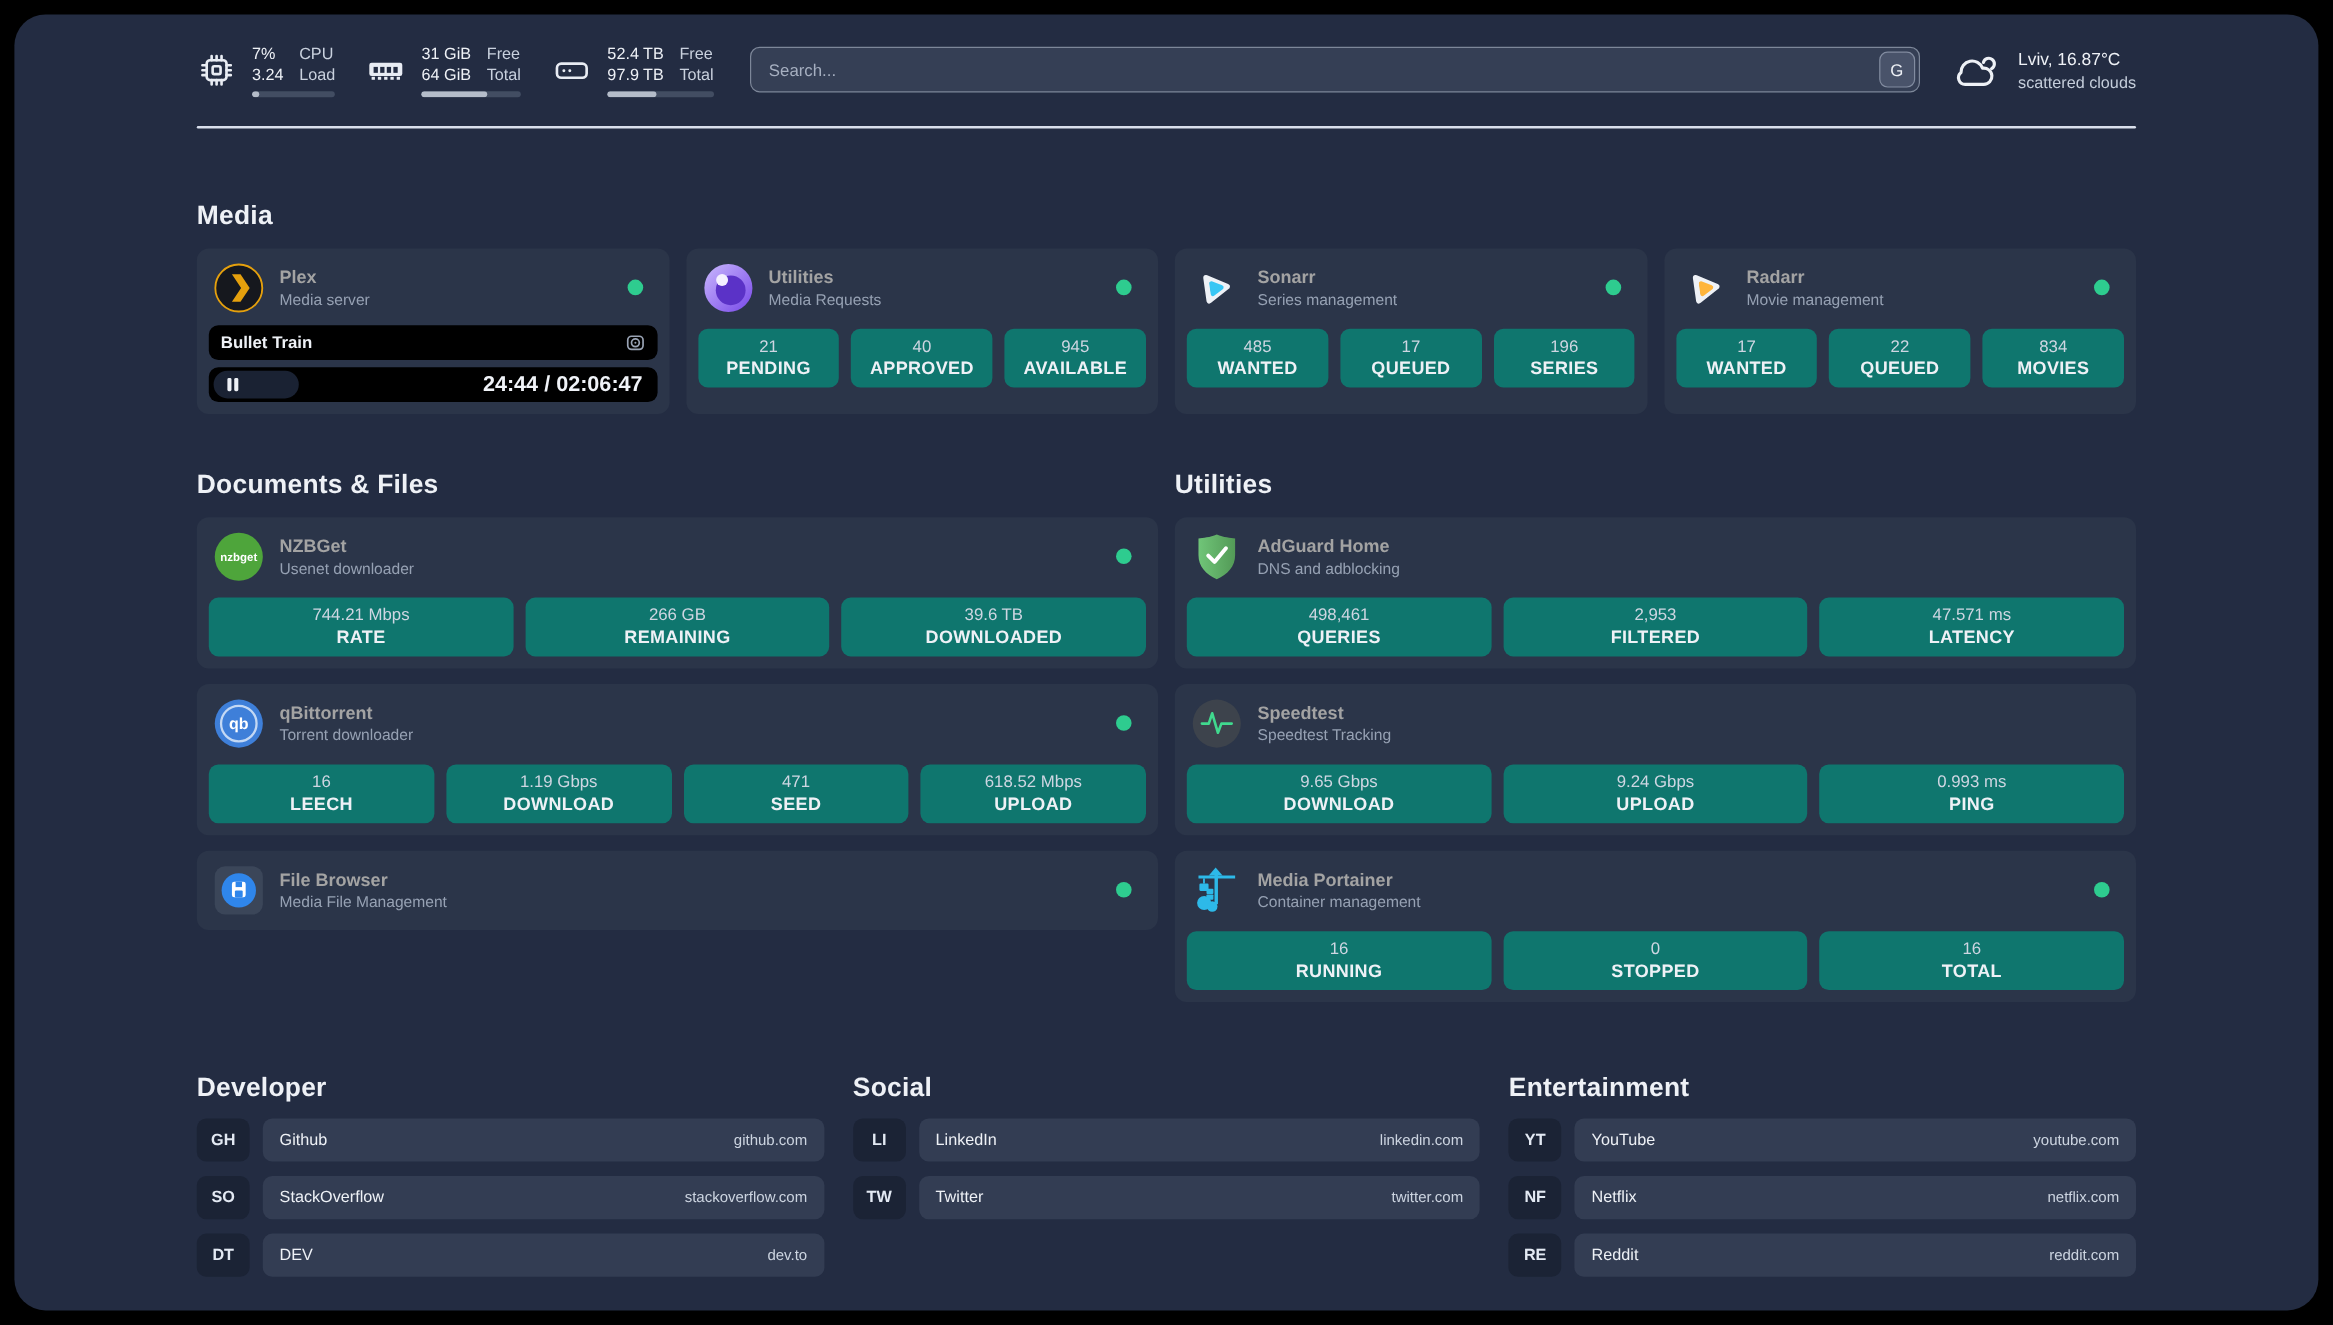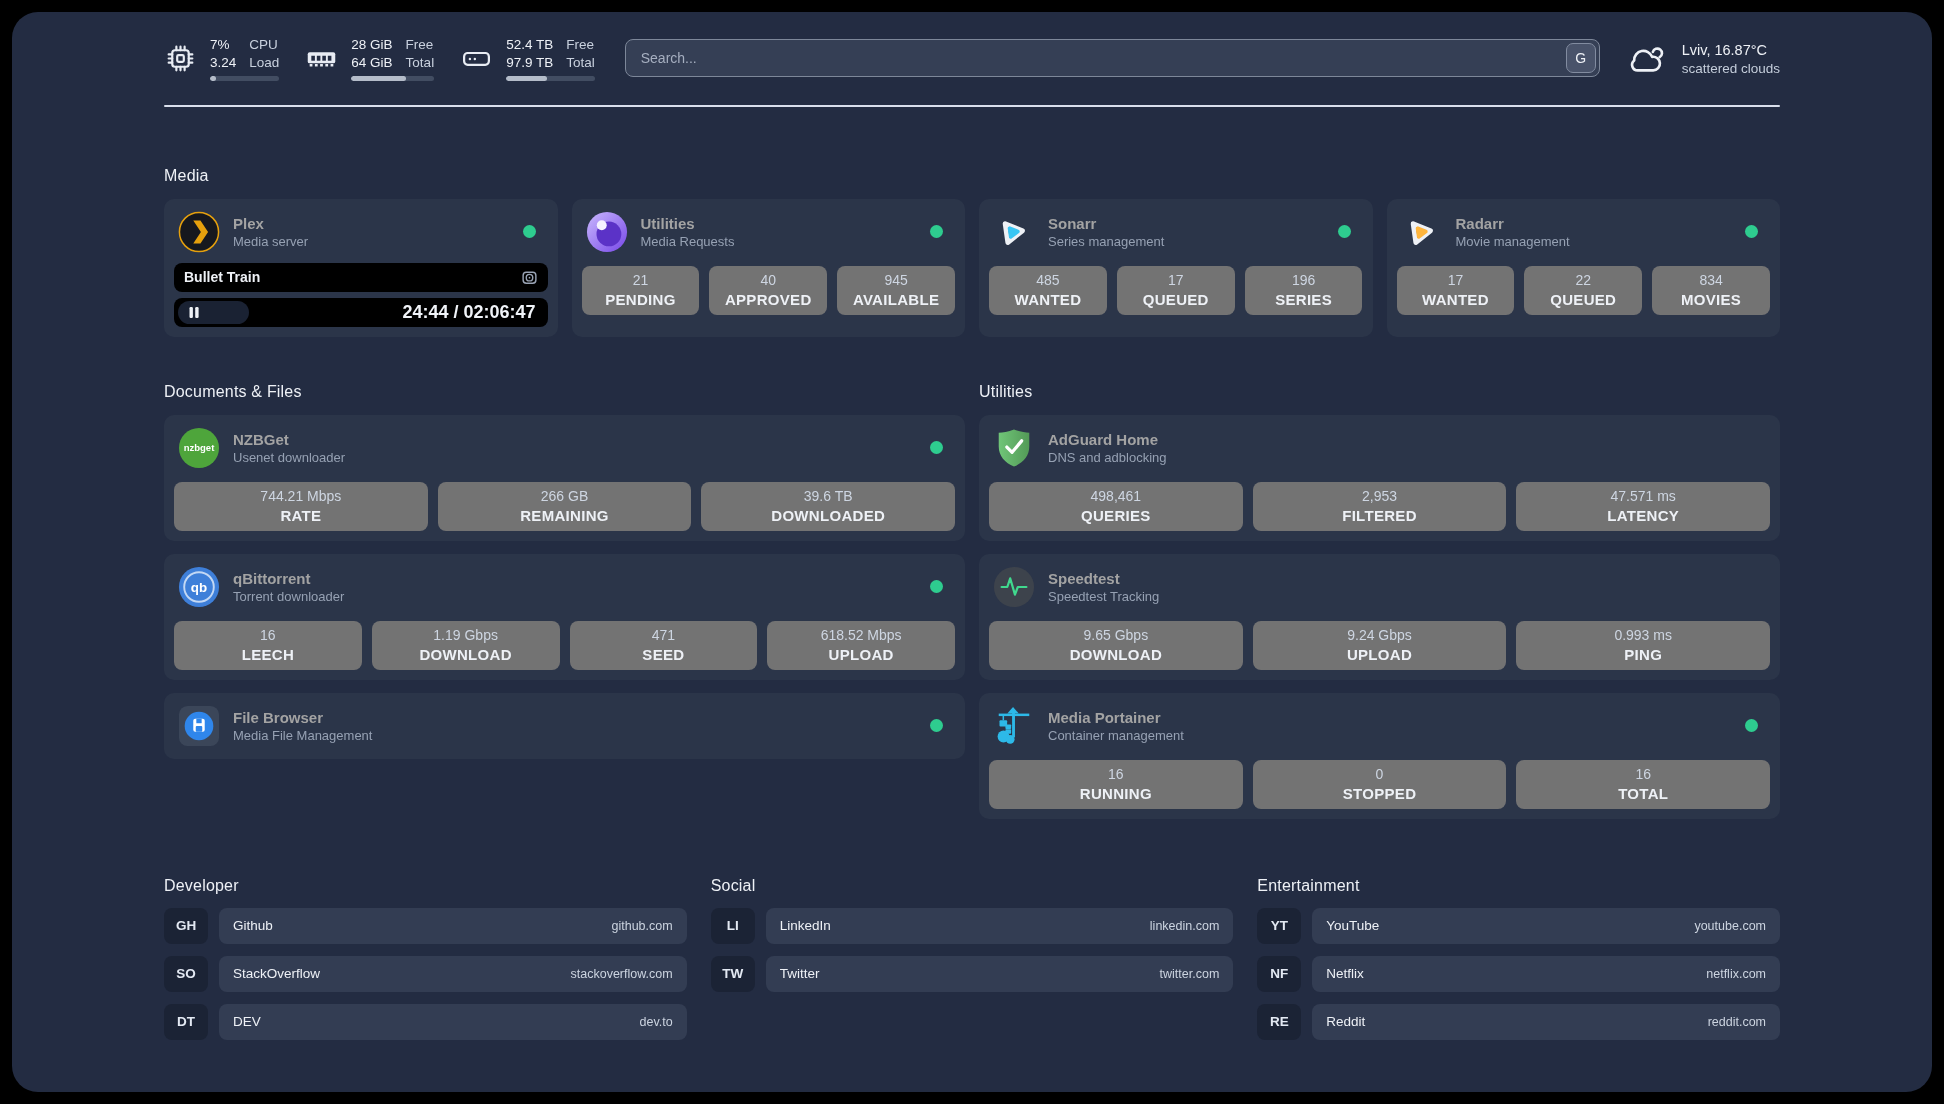--- a/index.html
+++ b/index.html
@@ -33,40 +33,40 @@
     font-size:14px; color:#eef1f6; cursor:pointer;
   }
   .weather { display:flex; align-items:center; gap:14px; }
   .weather svg { width:42px; height:34px; }
   .weather-loc { font-size:14.5px; color:#eef1f6; line-height:1.35; }
   .weather-cond { font-size:13.5px; color:#c4cdda; }
 
   .divider { margin-top:24px; height:2px; border-radius:1px; background:#d9dfec; }
 
   
-  h2.sec { font-size:16px; font-weight:400; color:#eef1f6; letter-spacing:.2px; }
+  h2.sec { font-size:22px; font-weight:700; color:#eef1f6; letter-spacing:.2px; }
   .sec-media { margin-top:60px; }
   .sec-two { margin-top:46px; display:grid; grid-template-columns:1fr 1fr; gap:14px; }
   .sec-bottom { margin-top:58px; display:grid; grid-template-columns:1fr 1fr 1fr; gap:24px; }
 
   .media-grid { margin-top:14px; display:grid; grid-template-columns:repeat(4,1fr); gap:14px; }
   .col-stack { display:flex; flex-direction:column; gap:13px; margin-top:14px; }
 
   
   .card { background:#2b3549; border-radius:10px; padding:10px; cursor:pointer; }
   .chead { display:flex; align-items:center; position:relative; padding:2px 6px 2px 4px; min-height:46px; }
   .cicon { width:42px; height:42px; flex:none; margin-right:13px; }
   .cicon svg { width:42px; height:42px; display:block; }
   .ctxt { display:flex; flex-direction:column; }
   .cname { font-size:15px; font-weight:700; color:#a3a3a3; line-height:1.3; }
   .csub  { font-size:13px; color:#96a1b3; margin-top:1px; }
   .cdot  { position:absolute; right:12px; top:50%; margin-top:-6.5px; width:13px; height:13px; border-radius:50%; background:#2ecc8f; }
 
   .stats { display:flex; gap:10px; margin-top:11px; }
-  .sbox { flex:1; background:#737373; border-radius:8px; height:49px;
+  .sbox { flex:1; background:#0f766e; border-radius:8px; height:49px;
           display:flex; flex-direction:column; align-items:center; justify-content:center; gap:3px; }
   .sval { font-size:14px; color:#ced6e2; }
   .slab { font-size:15px; font-weight:700; color:#eef1f6; letter-spacing:.3px; }
 
   
   .pwrow { background:#000000; border-radius:8px; height:29px; margin-top:8px;
            display:flex; align-items:center; padding:0 10px; }
   .pw-name { font-size:14px; font-weight:700; color:#eef1f6; }
   .pw-cam { margin-left:auto; display:flex; }
   .pwrow.prog { position:relative; margin-top:6px; padding:0 12px; }
@@ -122,21 +122,21 @@
           <rect x="16.6" y="10" width="2.6" height="3.6" fill="#232c42"></rect>
         <rect x="3.4" y="16" width="2" height="1.8" fill="#e8ecf3"></rect>
           <rect x="7.2" y="16" width="2" height="1.8" fill="#e8ecf3"></rect>
         <rect x="11" y="16" width="2" height="1.8" fill="#e8ecf3"></rect>
           <rect x="14.8" y="16" width="2" height="1.8" fill="#e8ecf3"></rect>
         <rect x="18.6" y="16" width="2" height="1.8" fill="#e8ecf3"></rect>
       </svg>
       <div class="stat-body">
         <div class="stat-cols">
           <div class="stat-vals">
-            <div>28 GiB</div>
+            <div>31 GiB</div>
             <div>64 GiB</div>
           </div>
           <div class="stat-labs">
             <div>Free</div>
             <div>Total</div>
           </div>
         </div>
         <div class="stat-bar">
             <div class="stat-fill" style="width: 66%;"></div>
           </div>

